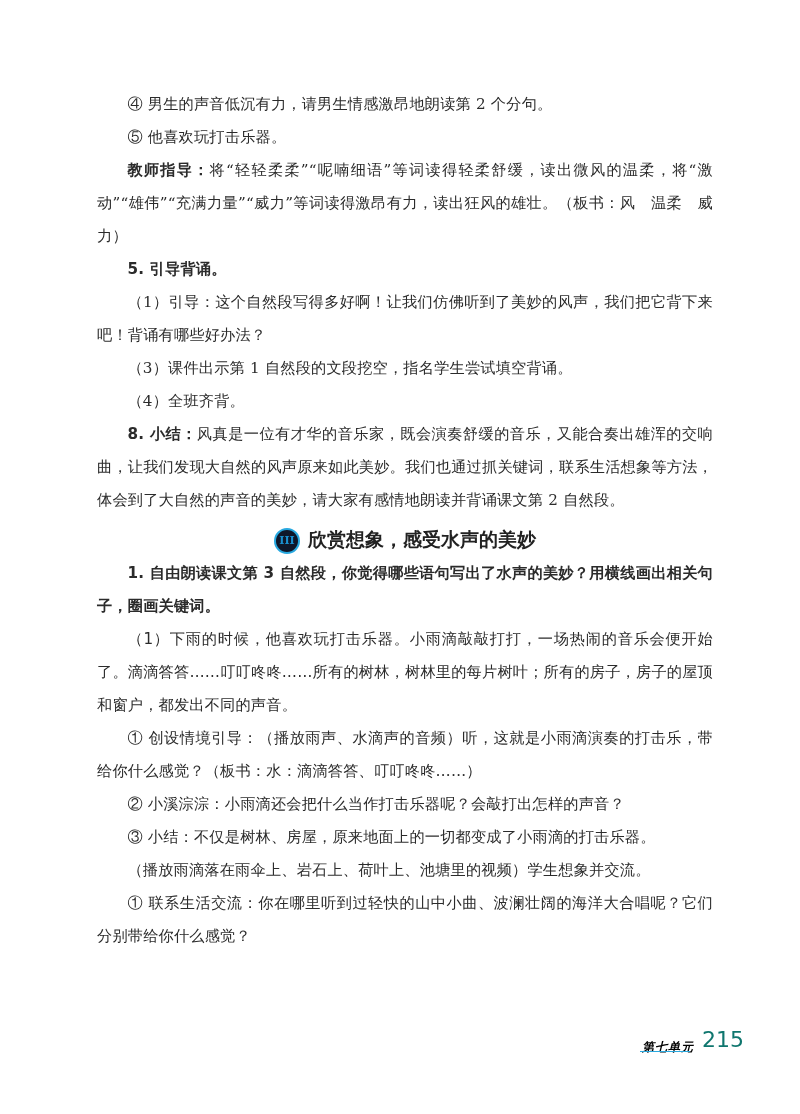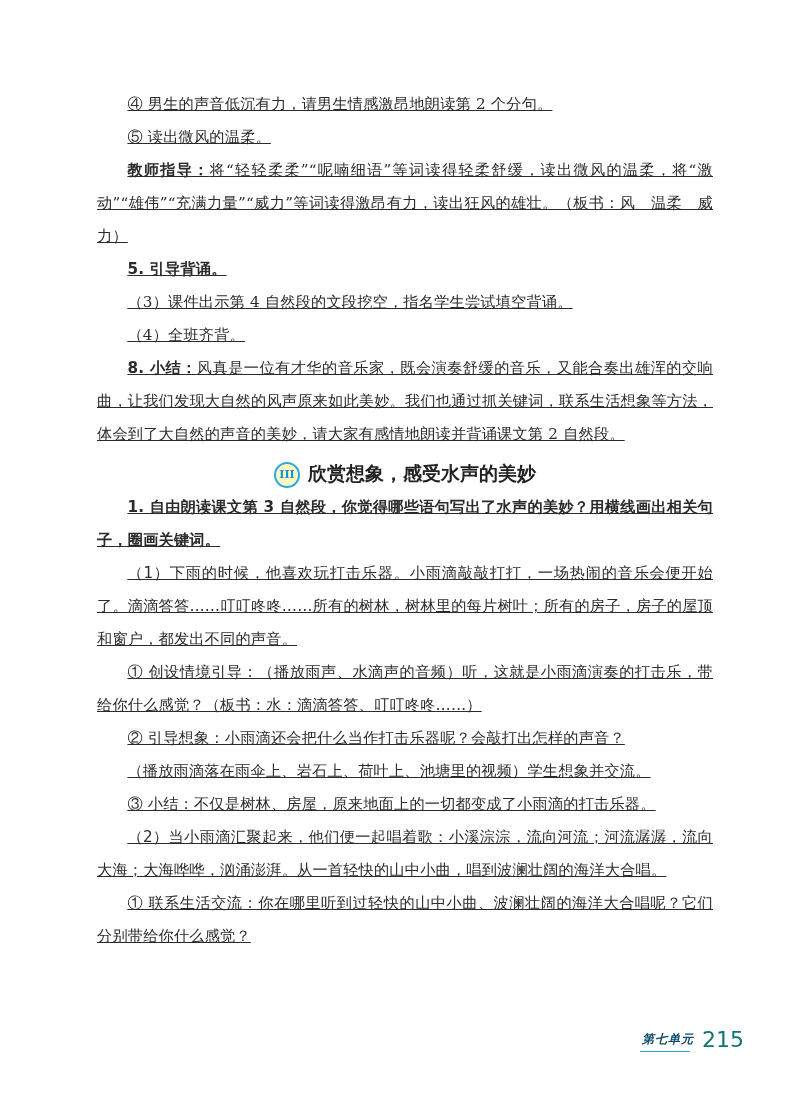--- a/index.html
+++ b/index.html
@@ -1,58 +1,58 @@
 <!DOCTYPE html>
 <html><head>
 <meta charset="utf-8">
 <style>
   html, body { margin: 0; padding: 0; background: #ffffff; }
   body { width: 800px; height: 1114px; position: relative; overflow: hidden;
          font-family: "DejaVu Serif", "Liberation Serif", serif; color: #2b2b2b; }
   .page { position: absolute; left: 97px; top: 88px; width: 616px; }
   .p { font-size: 15.2px; line-height: 33px; margin: 0; text-align: justify; letter-spacing: 0.2px; }
-  .indent { text-indent: 2em; text-decoration: underline; }
+  .indent { text-indent: 2em; }
   .b { font-weight: bold; font-family: "DejaVu Sans", "Liberation Sans", sans-serif; }
   .sans { font-family: "DejaVu Sans", "Liberation Sans", sans-serif; }
   .heading { text-align: center; font-size: 19px; font-weight: bold; line-height: 36px; margin: 4px 0 0 0;
              font-family: "DejaVu Sans", "Liberation Sans", sans-serif; color: #222; }
   .badge { display: inline-block; width: 22px; height: 22px; border-radius: 50%;
-           background: #fef9c3; border: 2px solid #29a9e0; color: #1a8fcf; font-size: 11px;
+           background: #0f172a; border: 2px solid #29a9e0; color: #1a8fcf; font-size: 11px;
            line-height: 22px; text-align: center; vertical-align: 2px; margin-right: 8px;
            font-family: "DejaVu Serif", serif; font-weight: bold; }
   .footer { position: absolute; left: 620px; top: 1027px; width: 120px; height: 30px; }
-  .unit { position: absolute; left: 22px; top: 4px; font-size: 12px; color: #0c4a6e; font-style: italic;
+  .unit { position: absolute; left: 22px; top: 12px; font-size: 12px; color: #000000; font-style: italic;
           font-weight: bold; font-family: "DejaVu Serif", serif; letter-spacing: 1px; }
   .unit-line { position: absolute; left: 20px; top: 24px; width: 50px; height: 1px; background: #2aa8df; }
   .pageno { position: absolute; left: 82px; top: 0px; font-size: 22px; color: #0f766e;
             font-family: "DejaVu Sans", "Liberation Sans", sans-serif; }
 </style>
 </head>
 <body>
 
 <div class="page">
   <p class="p indent">④ 男生的声音低沉有力，请男生情感激昂地朗读第 2 个分句。</p>
-  <p class="p indent">⑤ 读出微风的温柔。</p>
+  <p class="p indent">⑤ 他喜欢玩打击乐器。</p>
   <p class="p indent"><span class="b">教师指导：</span><span>将“轻轻柔柔”“呢喃细语”等词读得轻柔舒缓，读出微风的温柔，将“激动”“雄伟”“充满力量”“威力”等词读得激昂有力，读出狂风的雄壮。（板书：风　温柔　威力）</span></p>
   <p class="p indent b">5. 引导背诵。</p>
-  <p class="p indent">（3）课件出示第 4 自然段的文段挖空，指名学生尝试填空背诵。</p>
+  <p class="p indent">（1）引导：这个自然段写得多好啊！让我们仿佛听到了美妙的风声，我们把它背下来吧！背诵有哪些好办法？</p>
+  <p class="p indent">（3）课件出示第 1 自然段的文段挖空，指名学生尝试填空背诵。</p>
   <p class="p indent">（4）全班齐背。</p>
   <p class="p indent"><span class="b">8. 小结：</span><span>风真是一位有才华的音乐家，既会演奏舒缓的音乐，又能合奏出雄浑的交响曲，让我们发现大自然的风声原来如此美妙。我们也通过抓关键词，联系生活想象等方法，体会到了大自然的声音的美妙，请大家有感情地朗读并背诵课文第 2 自然段。</span></p>
 
   <div class="heading">
     <span class="badge">III</span><span>欣赏想象，感受水声的美妙</span>
   </div>
 
   <p class="p indent b">1. 自由朗读课文第 3 自然段，你觉得哪些语句写出了水声的美妙？用横线画出相关句子，圈画关键词。</p>
   <p class="p indent sans">（1）下雨的时候，他喜欢玩打击乐器。小雨滴敲敲打打，一场热闹的音乐会便开始了。滴滴答答……叮叮咚咚……所有的树林，树林里的每片树叶；所有的房子，房子的屋顶和窗户，都发出不同的声音。</p>
   <p class="p indent">① 创设情境引导：（播放雨声、水滴声的音频）听，这就是小雨滴演奏的打击乐，带给你什么感觉？（板书：水：滴滴答答、叮叮咚咚……）</p>
-  <p class="p indent">② 引导想象：小雨滴还会把什么当作打击乐器呢？会敲打出怎样的声音？</p>
+  <p class="p indent">② 小溪淙淙：小雨滴还会把什么当作打击乐器呢？会敲打出怎样的声音？</p>
+  <p class="p indent">③ 小结：不仅是树林、房屋，原来地面上的一切都变成了小雨滴的打击乐器。</p>
   <p class="p indent">（播放雨滴落在雨伞上、岩石上、荷叶上、池塘里的视频）学生想象并交流。</p>
-  <p class="p indent">③ 小结：不仅是树林、房屋，原来地面上的一切都变成了小雨滴的打击乐器。</p>
-  <p class="p indent sans">（2）当小雨滴汇聚起来，他们便一起唱着歌：小溪淙淙，流向河流；河流潺潺，流向大海；大海哗哗，汹涌澎湃。从一首轻快的山中小曲，唱到波澜壮阔的海洋大合唱。</p>
   <p class="p indent">① 联系生活交流：你在哪里听到过轻快的山中小曲、波澜壮阔的海洋大合唱呢？它们分别带给你什么感觉？</p>
 </div>
 
 <div class="footer">
   <span class="unit">第七单元</span>
   <span class="unit-line"></span>
   <span class="pageno">215</span>
 </div>
 
 </body></html>

